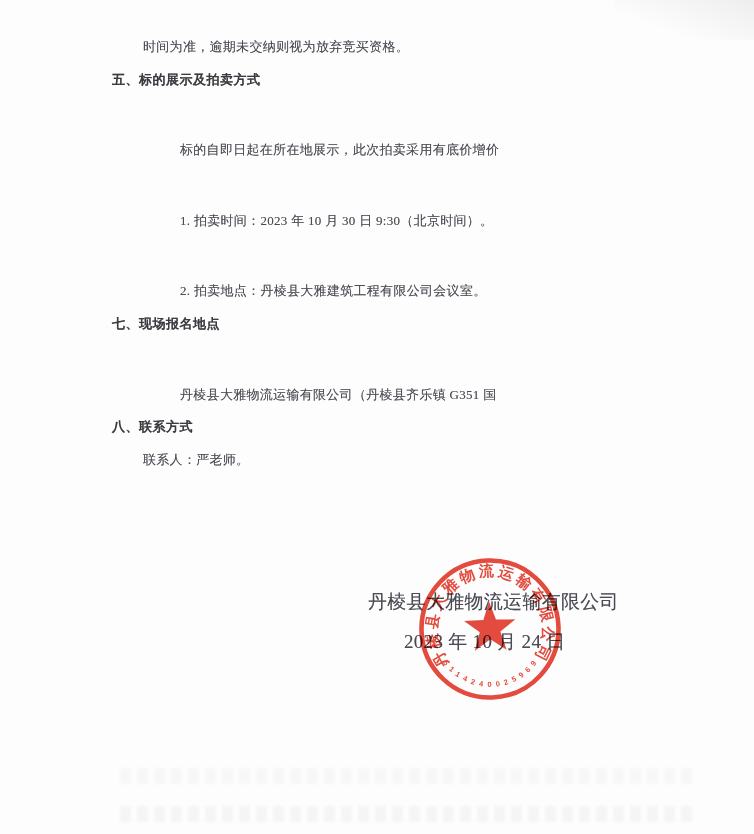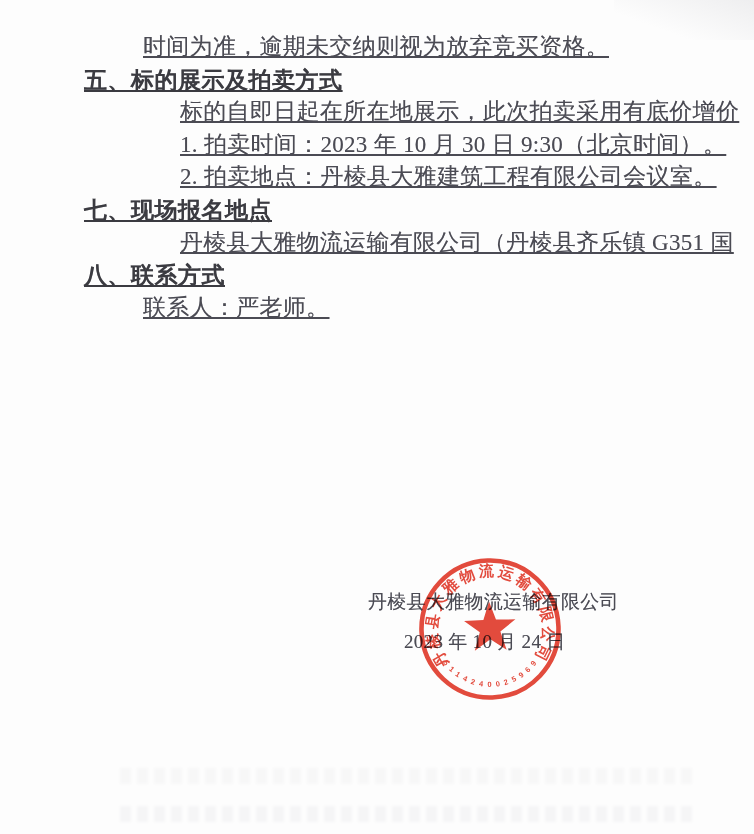--- a/index.html
+++ b/index.html
@@ -25,31 +25,30 @@
   }
   .doc-body {
     position: absolute;
     top: 31px;
     left: 0;
     width: 754px;
   }
   .doc-line {
     height: 32.6px;
     line-height: 32.6px;
-    font-size: 23px;
+    font-size: 13px;
     color: #4b4b54;
     letter-spacing: 0.3px;
     white-space: nowrap;
     text-shadow: 0 0 0.6px rgba(75,75,84,0.45);
-    text-decoration: underline;
   }
   .doc-line.cont   { padding-left: 143px; }
-  .doc-line.indent { padding-left: 180px; }
+  .doc-line.indent { padding-left: 180px; margin-top: 38px; }
   .doc-line.heading {
-    padding-left: 84px;
+    padding-left: 112px;
     font-family: "Liberation Sans", "DejaVu Sans", sans-serif;
     font-weight: bold;
     color: #3b3b41;
     letter-spacing: 0.5px;
     text-shadow: 0 0 0.6px rgba(59,59,65,0.5);
   }
   .sig-company {
     position: absolute;
     top: 586px;
     left: 368px;

